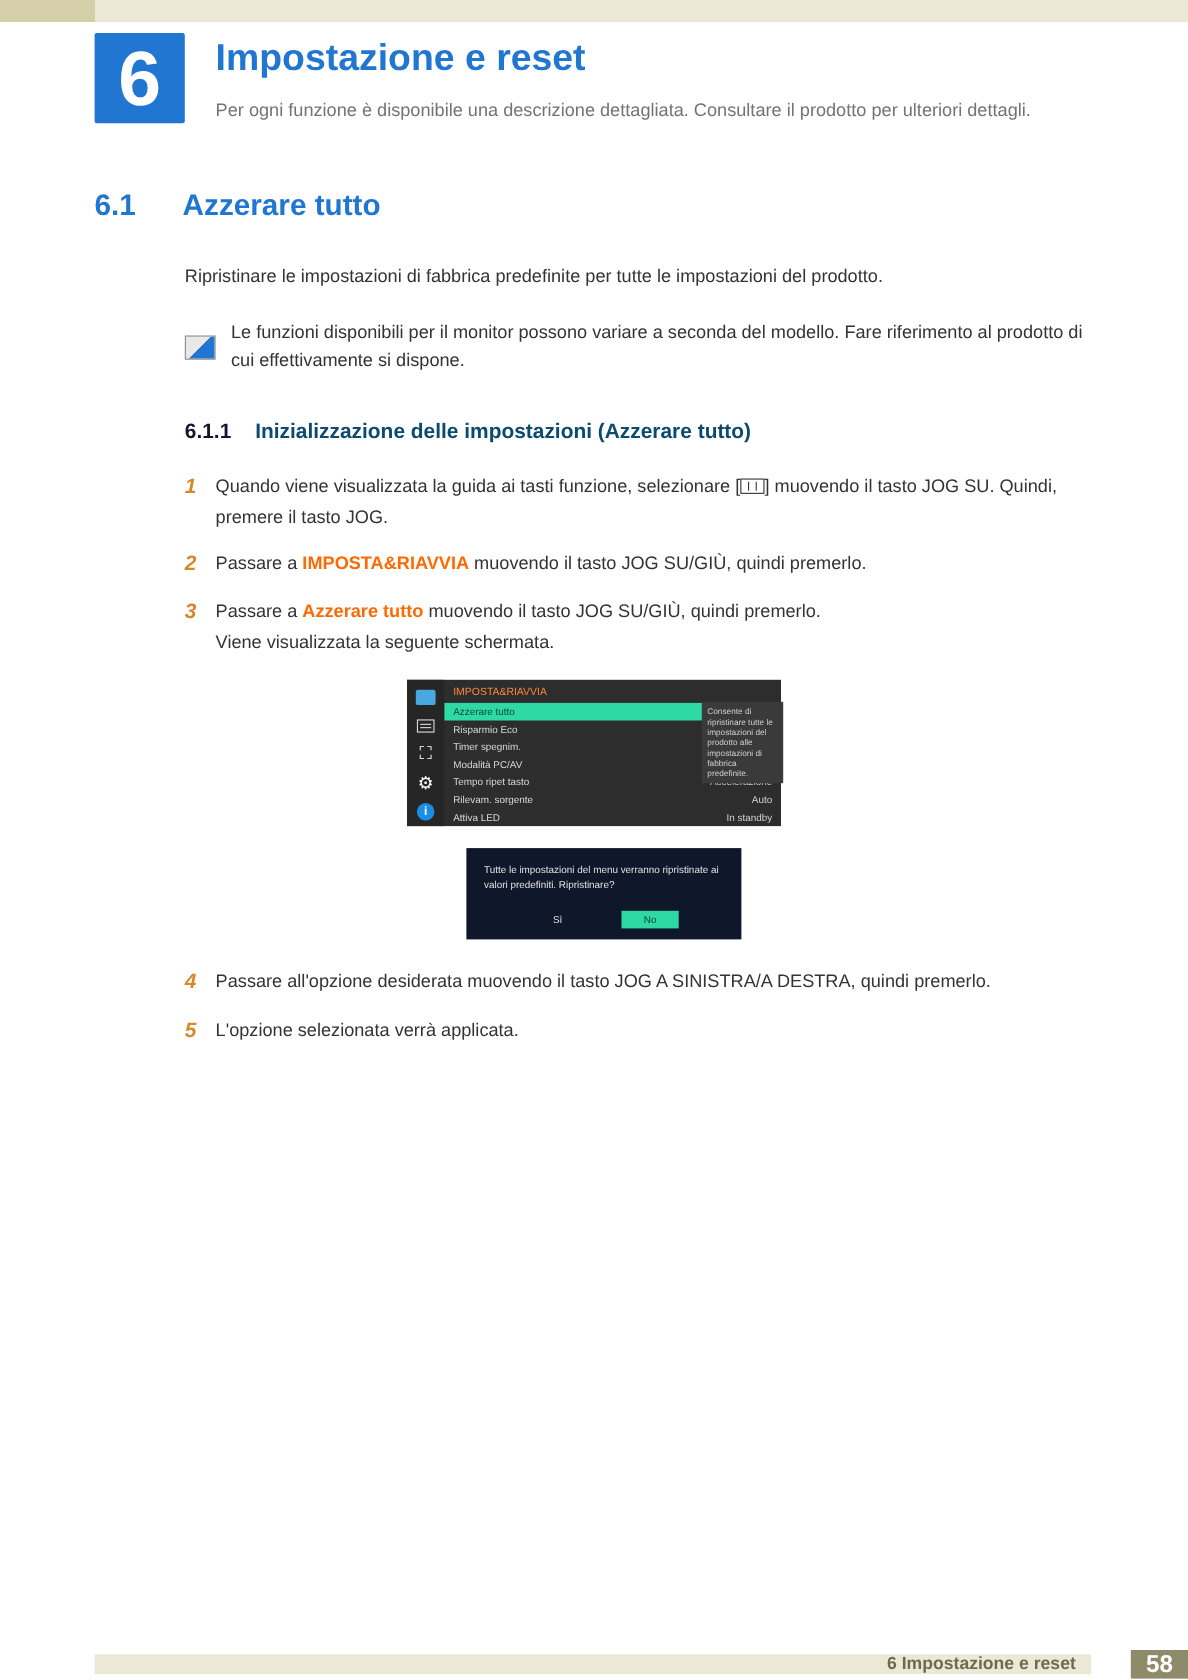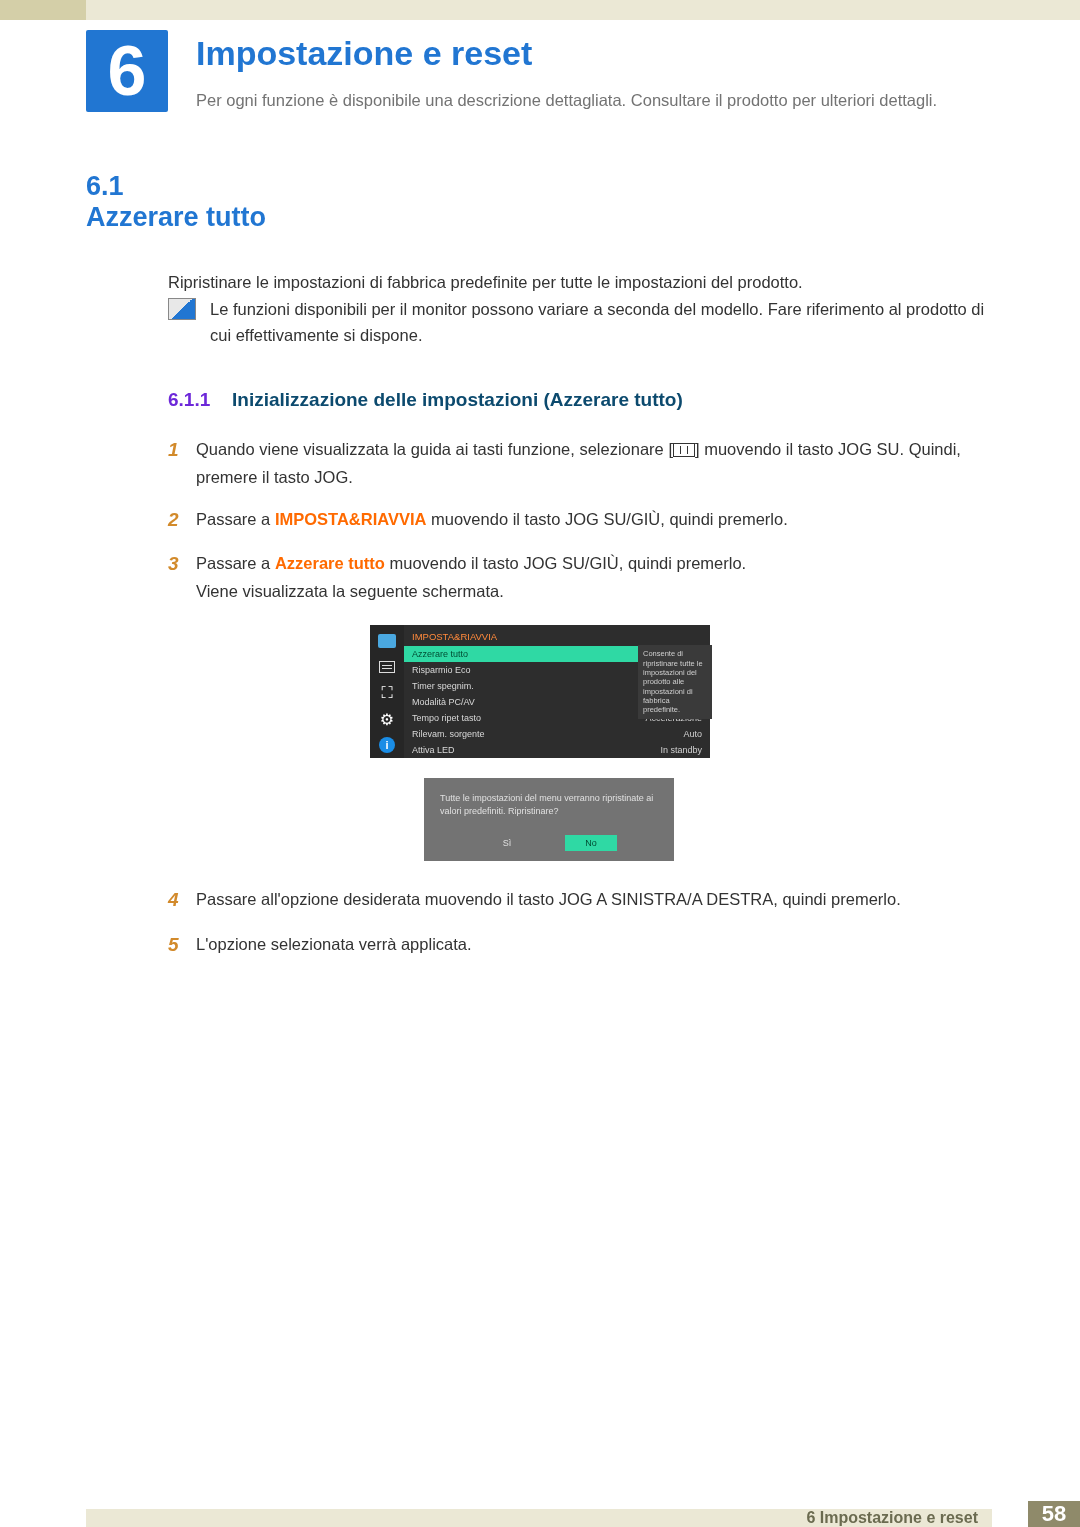--- a/index.html
+++ b/index.html
@@ -47,21 +47,20 @@
   .chapter-desc {
     font-size: 16.5px;
     line-height: 1.6;
     color: #737373;
     max-width: 800px;
   }
   .section-row {
     display: flex;
     margin-top: 58px;
     margin-left: 86px;
-    flex-direction: column;
   }
   .section-num {
     color: #2176d2;
     font-size: 27px;
     font-weight: 600;
     width: 80px;
   }
   .section-title {
     color: #2176d2;
     font-size: 27px;
@@ -72,22 +71,24 @@
     margin-right: 80px;
     margin-top: 36px;
   }
   .para {
     font-size: 16.5px;
     line-height: 1.6;
     margin-top: 32px;
   }
   .note-row {
     display: flex;
+    margin-top: 24px;
     margin-left: 168px;
     margin-right: 80px;
+    align-items: center;
   }
   .note-icon {
     width: 28px;
     height: 22px;
     background: linear-gradient(135deg, #e8e8e8 50%, #2176d2 50%);
     border: 1px solid #888;
     flex-shrink: 0;
     margin-right: 14px;
     margin-top: 2px;
     position: relative;
@@ -95,21 +96,21 @@
   .note-text {
     font-size: 16.5px;
     line-height: 1.6;
   }
   .subsection-row {
     display: flex;
     margin-top: 40px;
     margin-left: 168px;
   }
   .subsection-num {
-    color: #6d28d9;
+    color: #0f172a;
     font-size: 19px;
     font-weight: 600;
     width: 64px;
   }
   .subsection-title {
     color: #0c4a6e;
     font-size: 19px;
     font-weight: 600;
   }
   .steps {
@@ -216,21 +217,21 @@
     width: 74px;
     background: #3a3a3a;
     color: #cfcfcf;
     font-size: 7.5px;
     line-height: 1.25;
     padding: 4px 5px;
   }
   .dialog {
     width: 250px;
     margin: 20px auto 0 54px;
-    background: #737373;
+    background: #0f172a;
     padding: 14px 16px 10px;
   }
   .dialog-text {
     color: #e0e0e0;
     font-size: 9px;
     line-height: 1.4;
   }
   .dialog-btns {
     display: flex;
     justify-content: center;
@@ -249,21 +250,21 @@
     color: #004d33;
   }
 
   .footer {
     position: absolute;
     bottom: 0;
     left: 0;
     right: 0;
     height: 28px;
     display: flex;
-    align-items: flex-end;
+    align-items: center;
   }
   .footer-left {
     width: 86px;
     background: #d4cfa8;
   }
   .footer-mid {
     flex: 1;
     background: #ebe8d5;
     display: flex;
     align-items: center;

